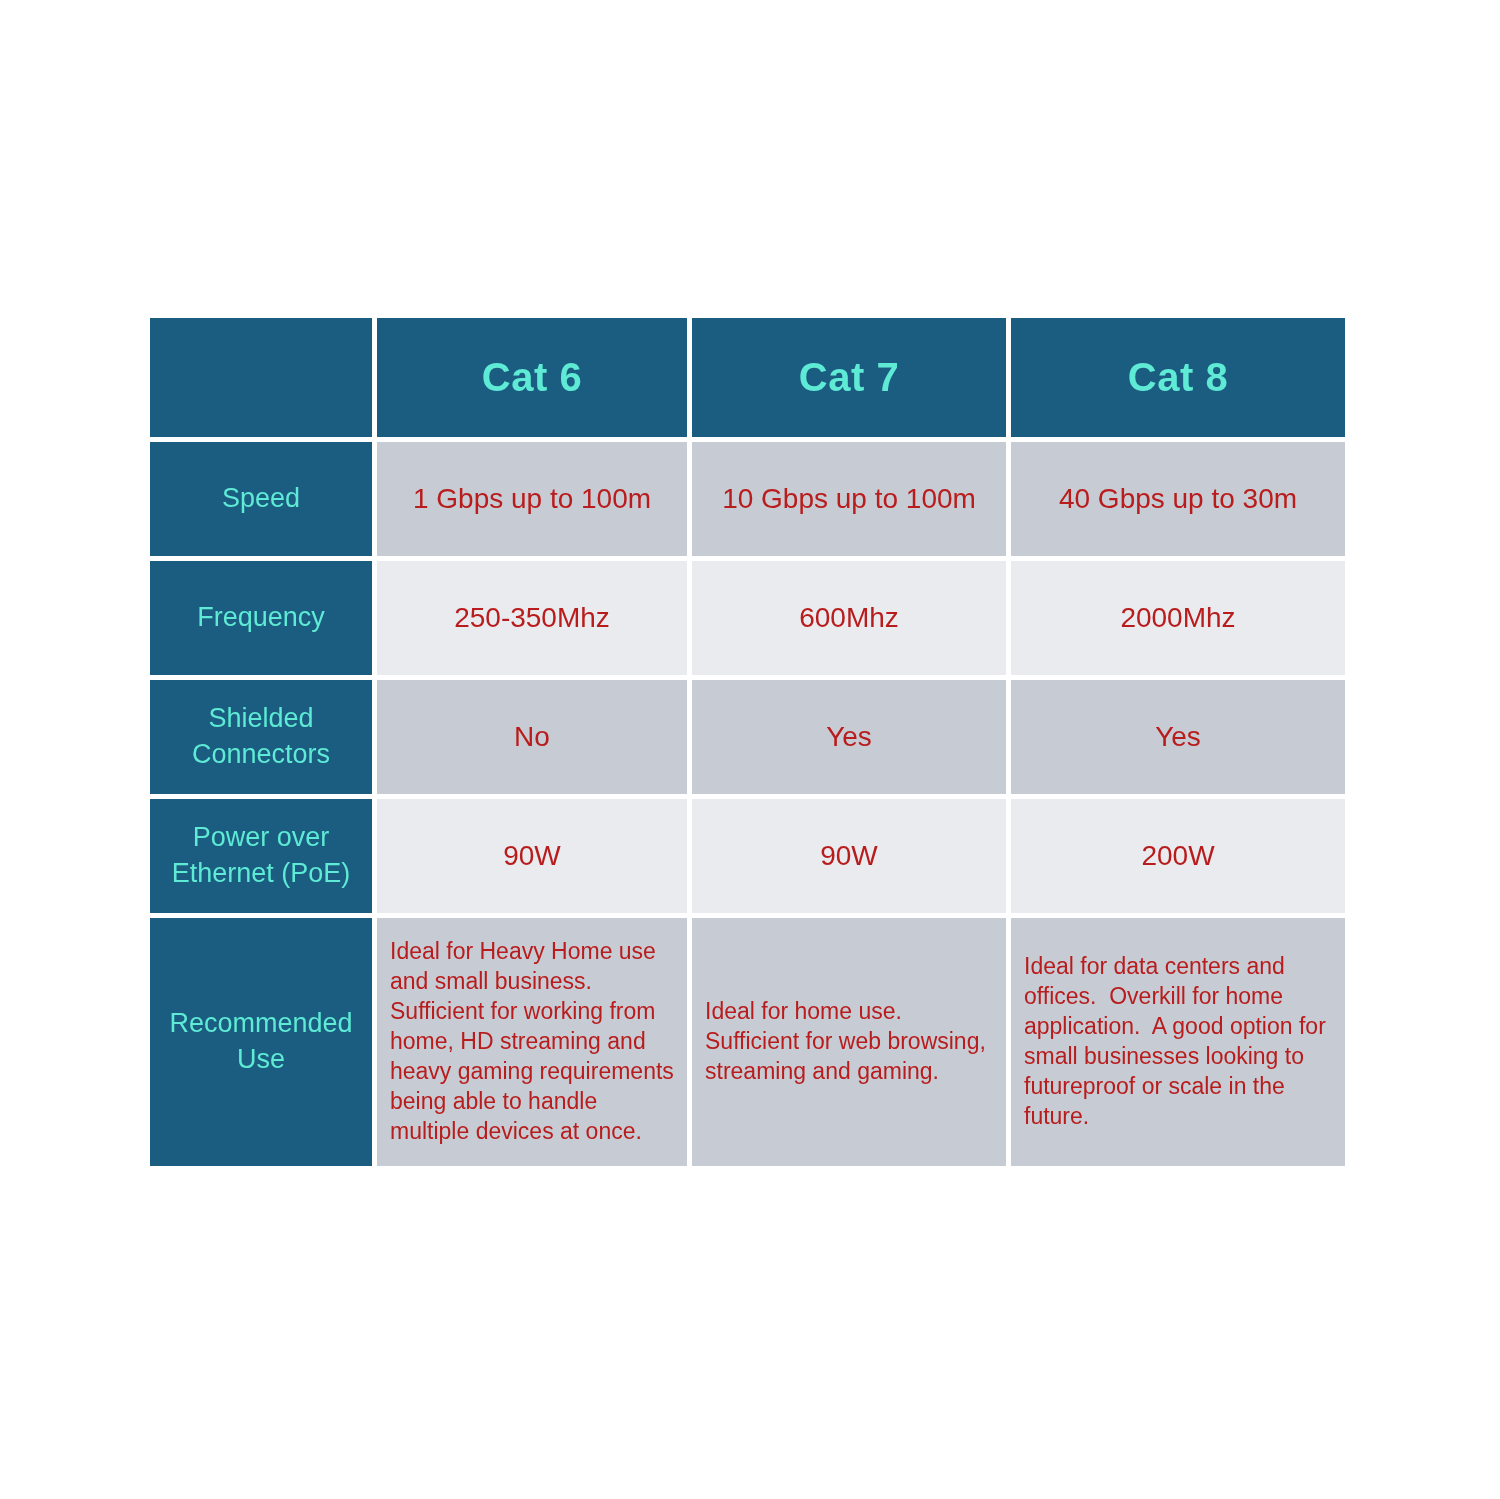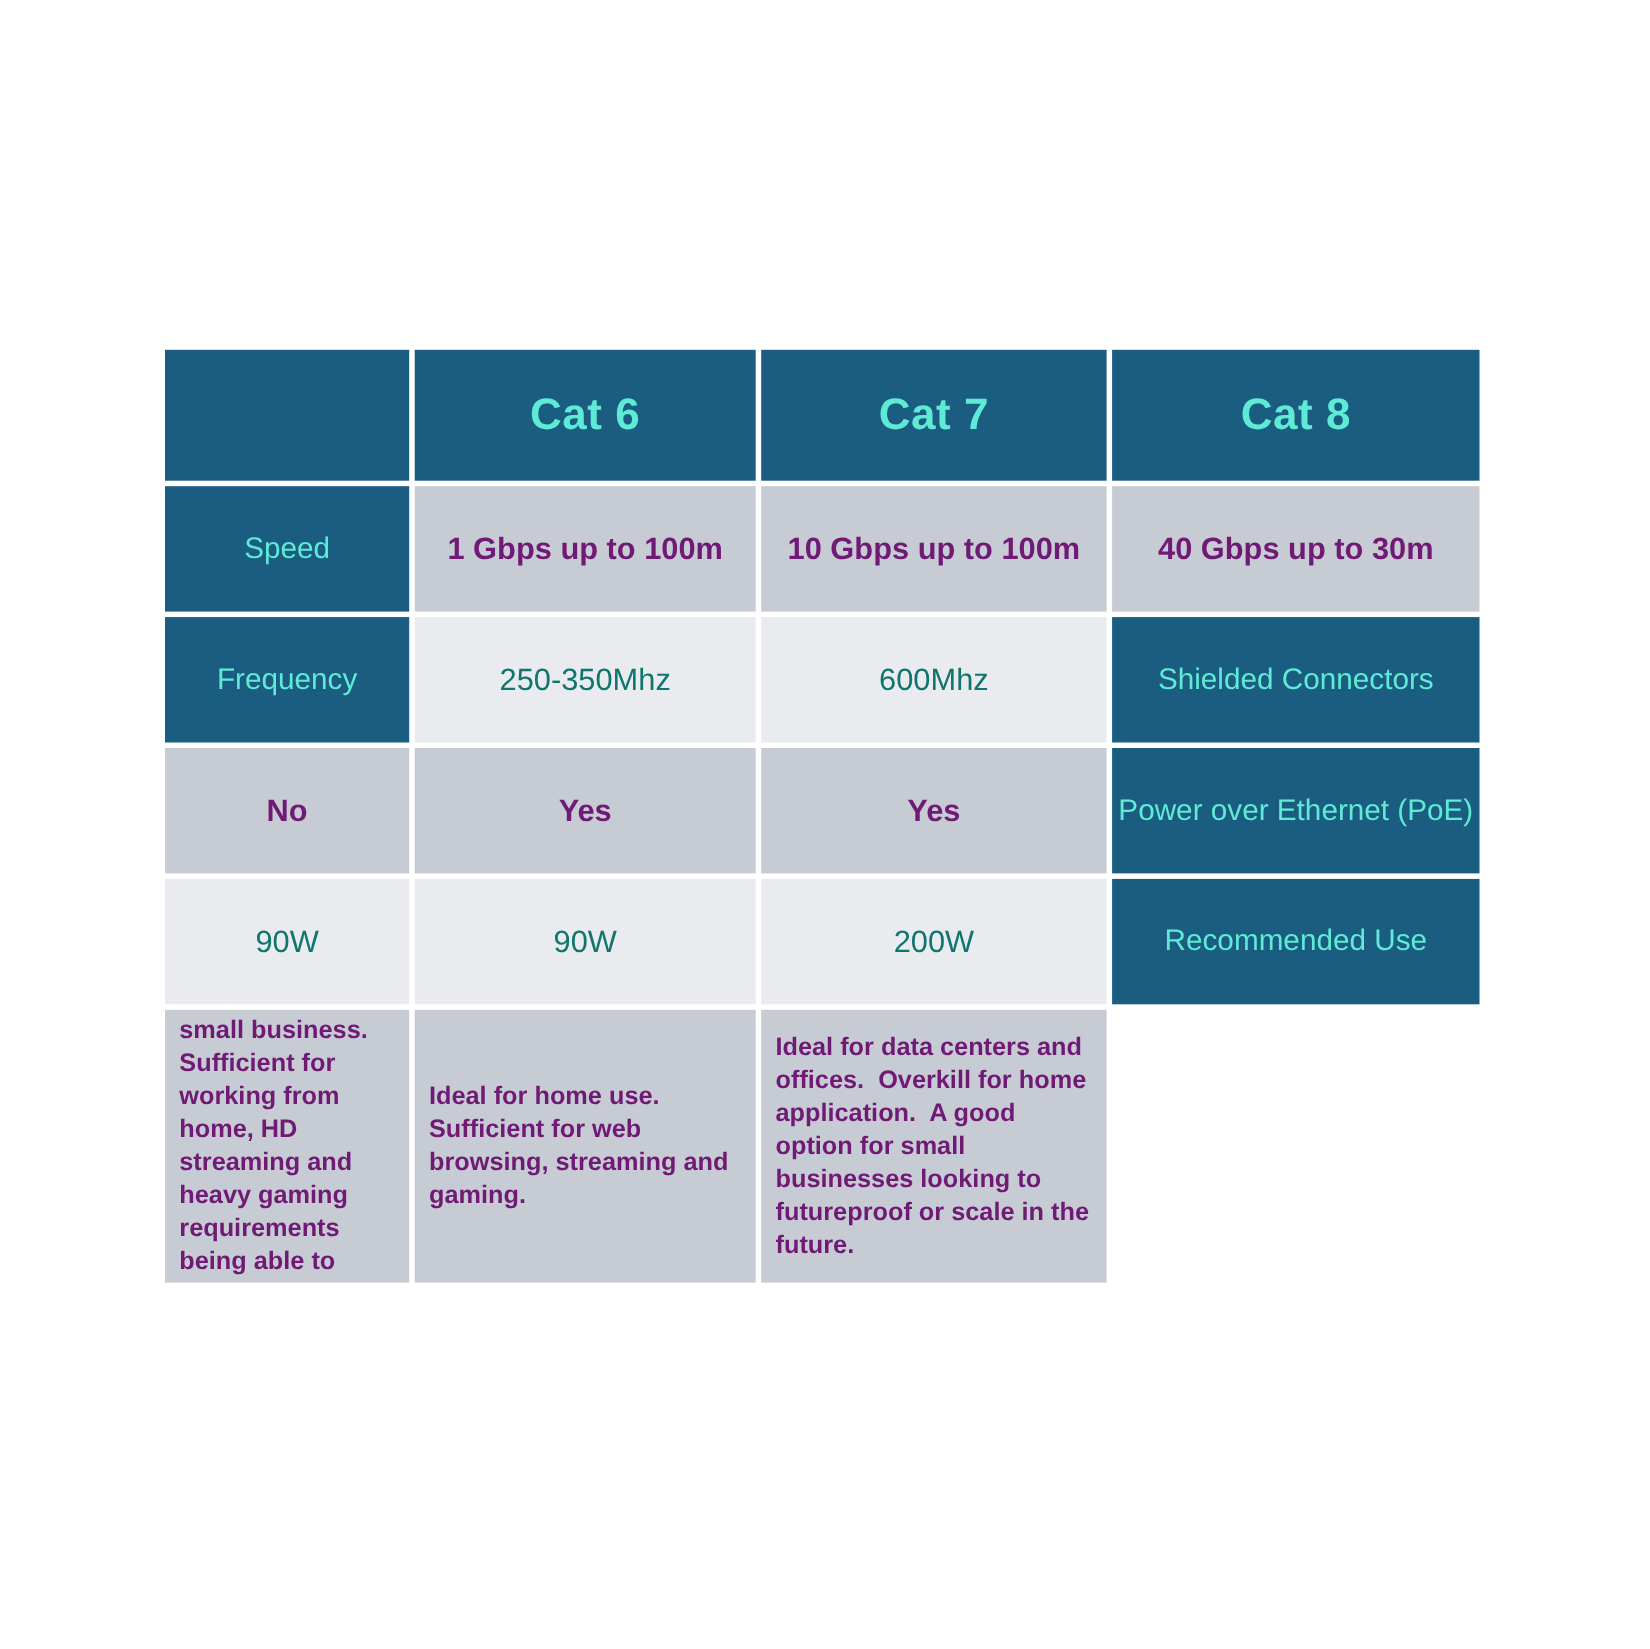--- a/index.html
+++ b/index.html
@@ -39,22 +39,22 @@
     font-size: 40px;
     font-weight: 700;
     letter-spacing: 0.5px;
   }
   .label-cell {
     font-size: 27px;
     line-height: 1.32;
     text-align: center;
     padding: 0 1px;
   }
-  .shade-a { background: var(--row-dark, #c7ccd4); color: #701a75; font-weight: bold; }
-  .shade-b { background: var(--row-light, #e9ebef); color: #0f766e; text-align: right; }
+  .shade-a { background: var(--row-dark, #c7ccd4); color: #b91c1c; }
+  .shade-b { background: var(--row-light, #e9ebef); color: #b91c1c; text-align: right; }
   .value { font-size: 28px; }
   .value-sm { font-size: 28px; }
   .value-text {
     font-size: 23px;
     line-height: 1.3;
     text-align: left;
     justify-content: flex-start;
     padding: 6px 13px;
     white-space: pre-wrap;
   }
@@ -71,20 +71,21 @@
     <div class="cell teal header-cell">Cat 8</div>
 
     <div class="cell teal label-cell">Speed</div>
     <div class="cell shade-a value">1 Gbps up to 100m</div>
     <div class="cell shade-a value">10 Gbps up to 100m</div>
     <div class="cell shade-a value">40 Gbps up to 30m</div>
 
     <div class="cell teal label-cell">Frequency</div>
     <div class="cell shade-b value">250-350Mhz</div>
     <div class="cell shade-b value">600Mhz</div>
+    <div class="cell shade-b value">2000Mhz</div>
 
     <div class="cell teal label-cell">Shielded Connectors</div>
     <div class="cell shade-a value">No</div>
     <div class="cell shade-a value">Yes</div>
     <div class="cell shade-a value">Yes</div>
 
     <div class="cell teal label-cell">Power over Ethernet (PoE)</div>
     <div class="cell shade-b value value-sm">90W</div>
     <div class="cell shade-b value value-sm">90W</div>
     <div class="cell shade-b value value-sm">200W</div>

